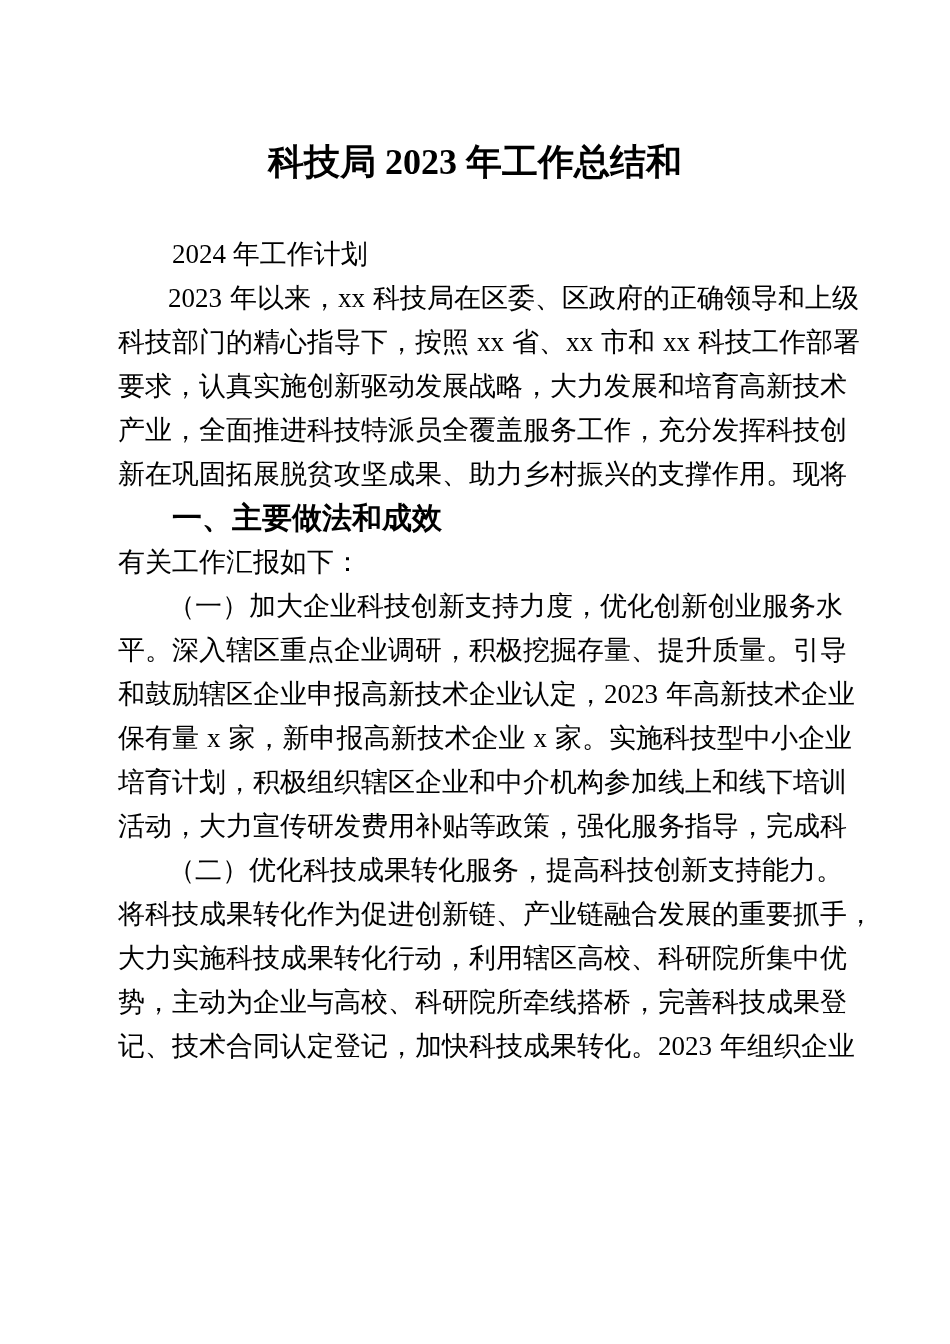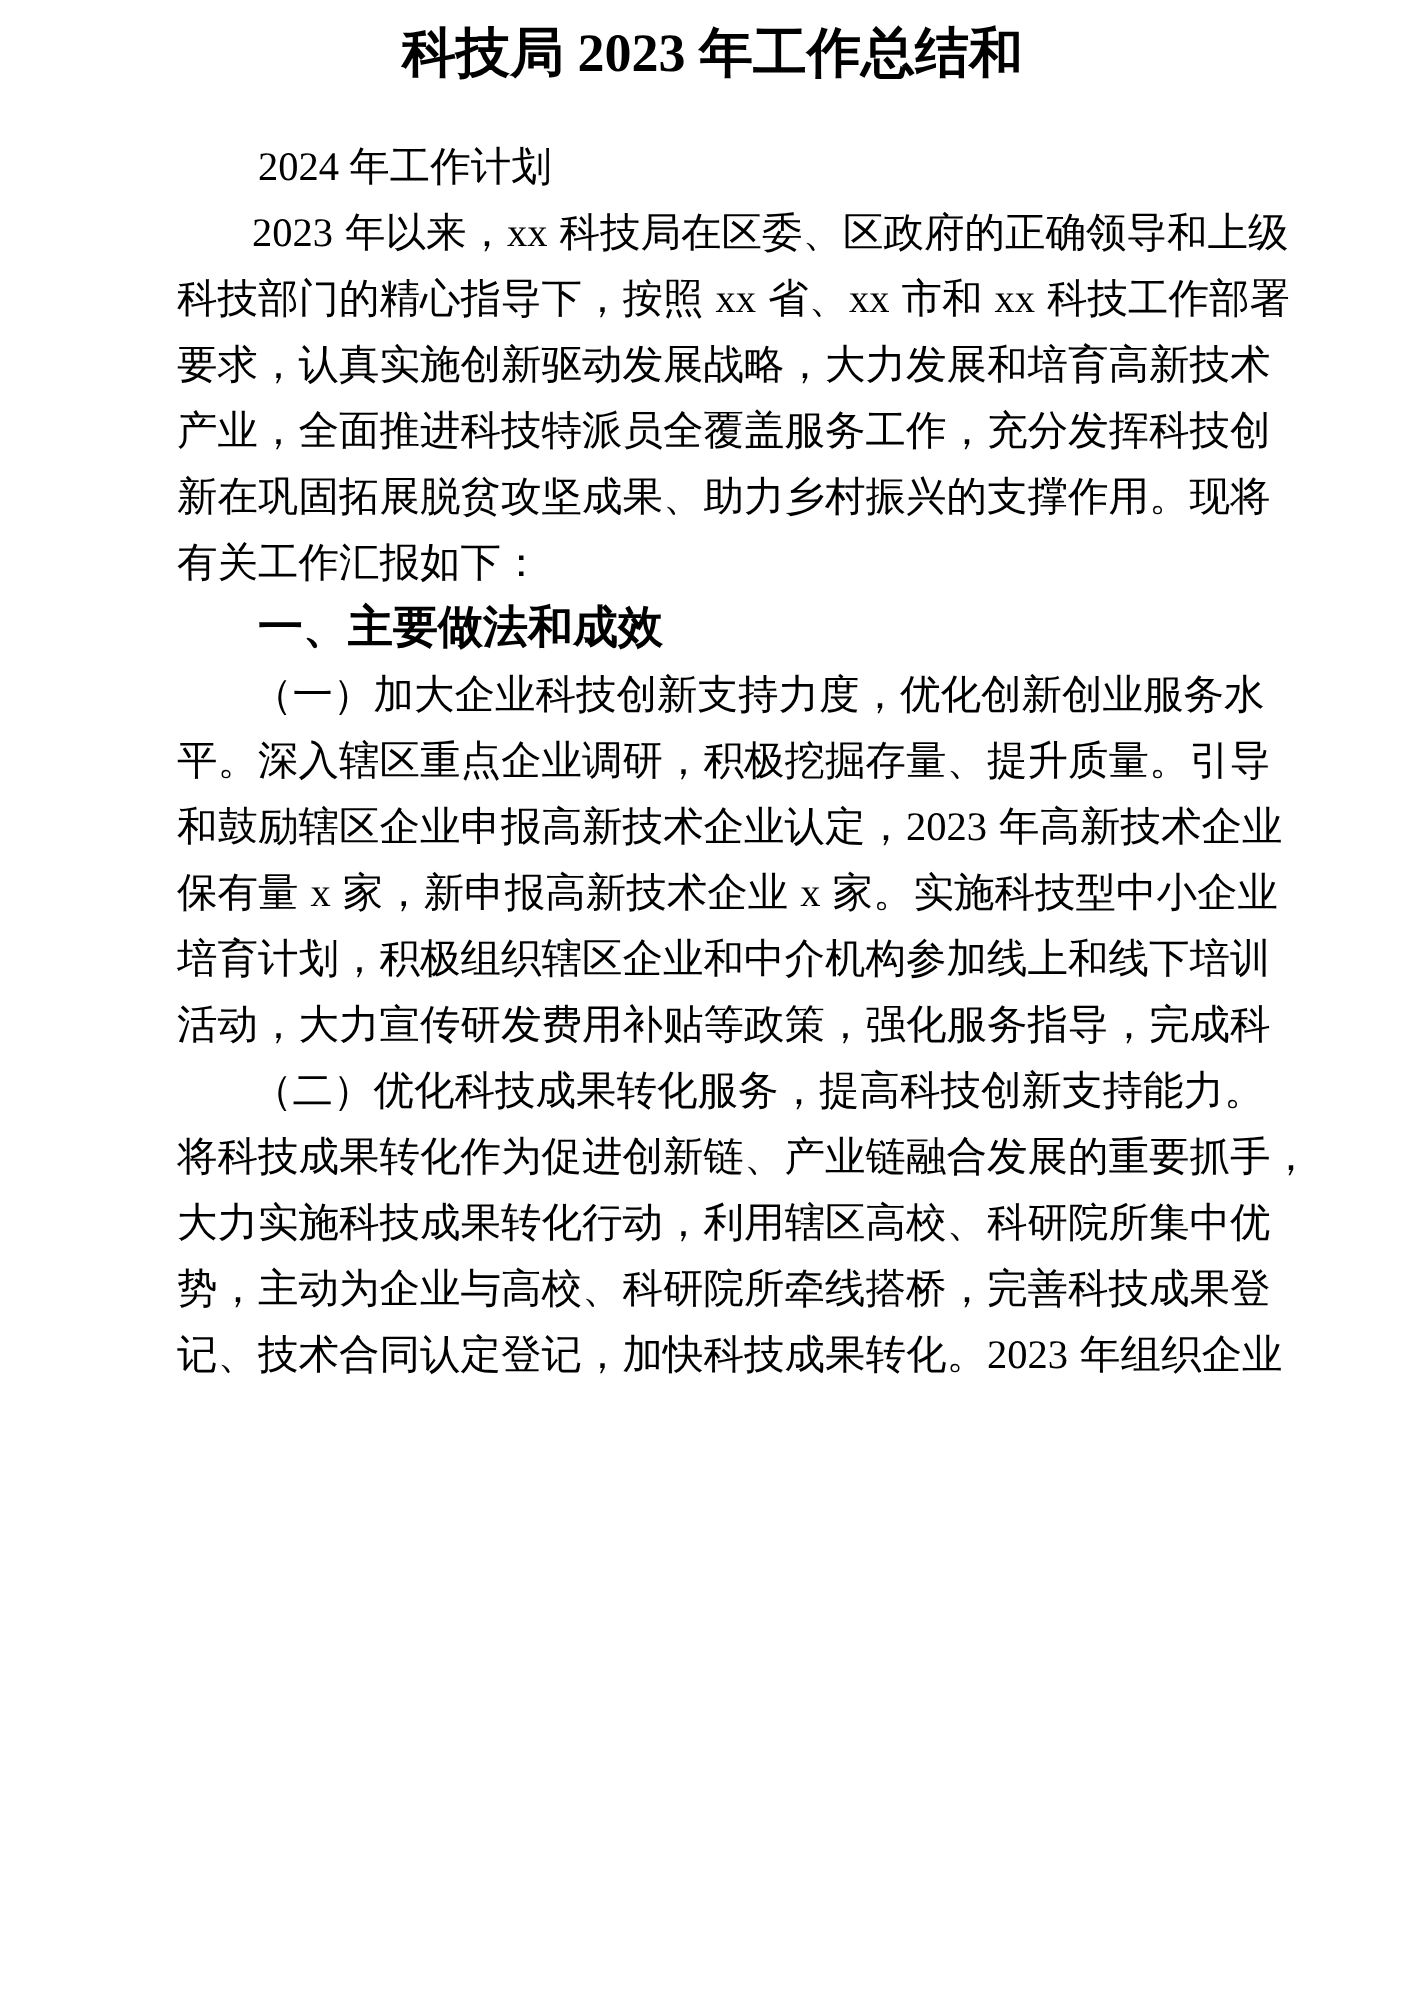--- a/index.html
+++ b/index.html
@@ -7,31 +7,32 @@
   .page {
     position: relative;
     width: 950px;
     height: 1344px;
     background: #ffffff;
     overflow: hidden;
     font-family: "Liberation Serif", serif;
     color: #000000;
   }
   .doc-title {
-    margin: 13px;
+    margin: 0;
+    padding-top: 140px;
     text-align: center;
     font-family: "Liberation Serif", serif;
     font-weight: 700;
     font-size: 36px;
     line-height: 44px;
     color: #000000;
     white-space: nowrap;
   }
   .doc-body {
-    margin-top: 32px;
+    margin-top: 48px;
     padding: 0 118px;
     font-size: 27px;
     line-height: 44px;
   }
   .line {
     height: 44px;
     line-height: 44px;
     white-space: nowrap;
   }
   
@@ -206,22 +207,22 @@
         <span>兴</span>
         <span>的</span>
         <span>支</span>
         <span>撑</span>
         <span>作</span>
         <span>用</span>
         <span>。</span>
         <span>现</span>
         <span>将</span>
       </div>
+      <div class="line heading indent">一、主要做法和成效</div>
       <div class="line">有关工作汇报如下：</div>
-      <div class="line heading indent">一、主要做法和成效</div>
       <div class="line justify">
         <span class="indent-spacer"></span>
         <span>（</span>
         <span>一</span>
         <span>）</span>
         <span>加</span>
         <span>大</span>
         <span>企</span>
         <span>业</span>
         <span>科</span>

